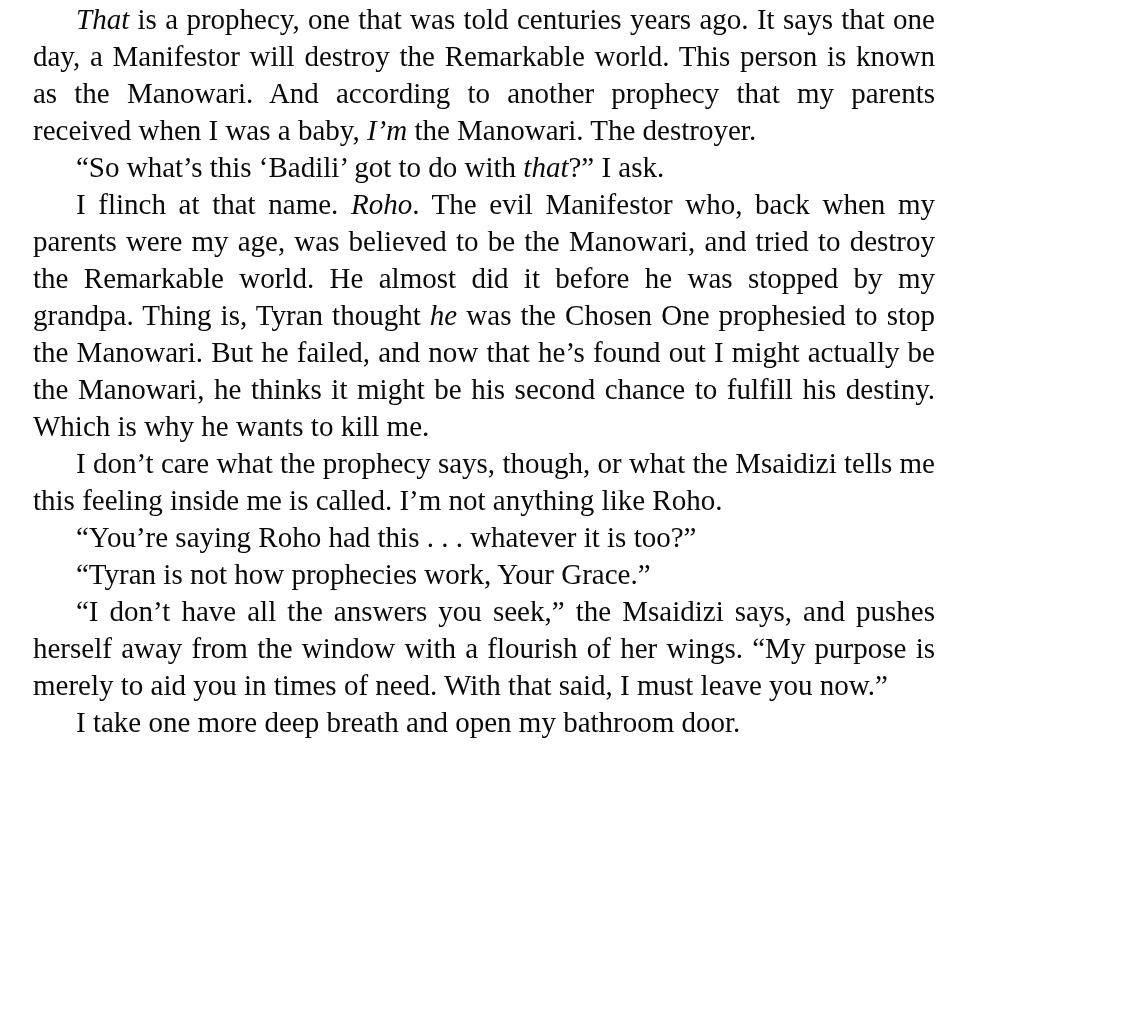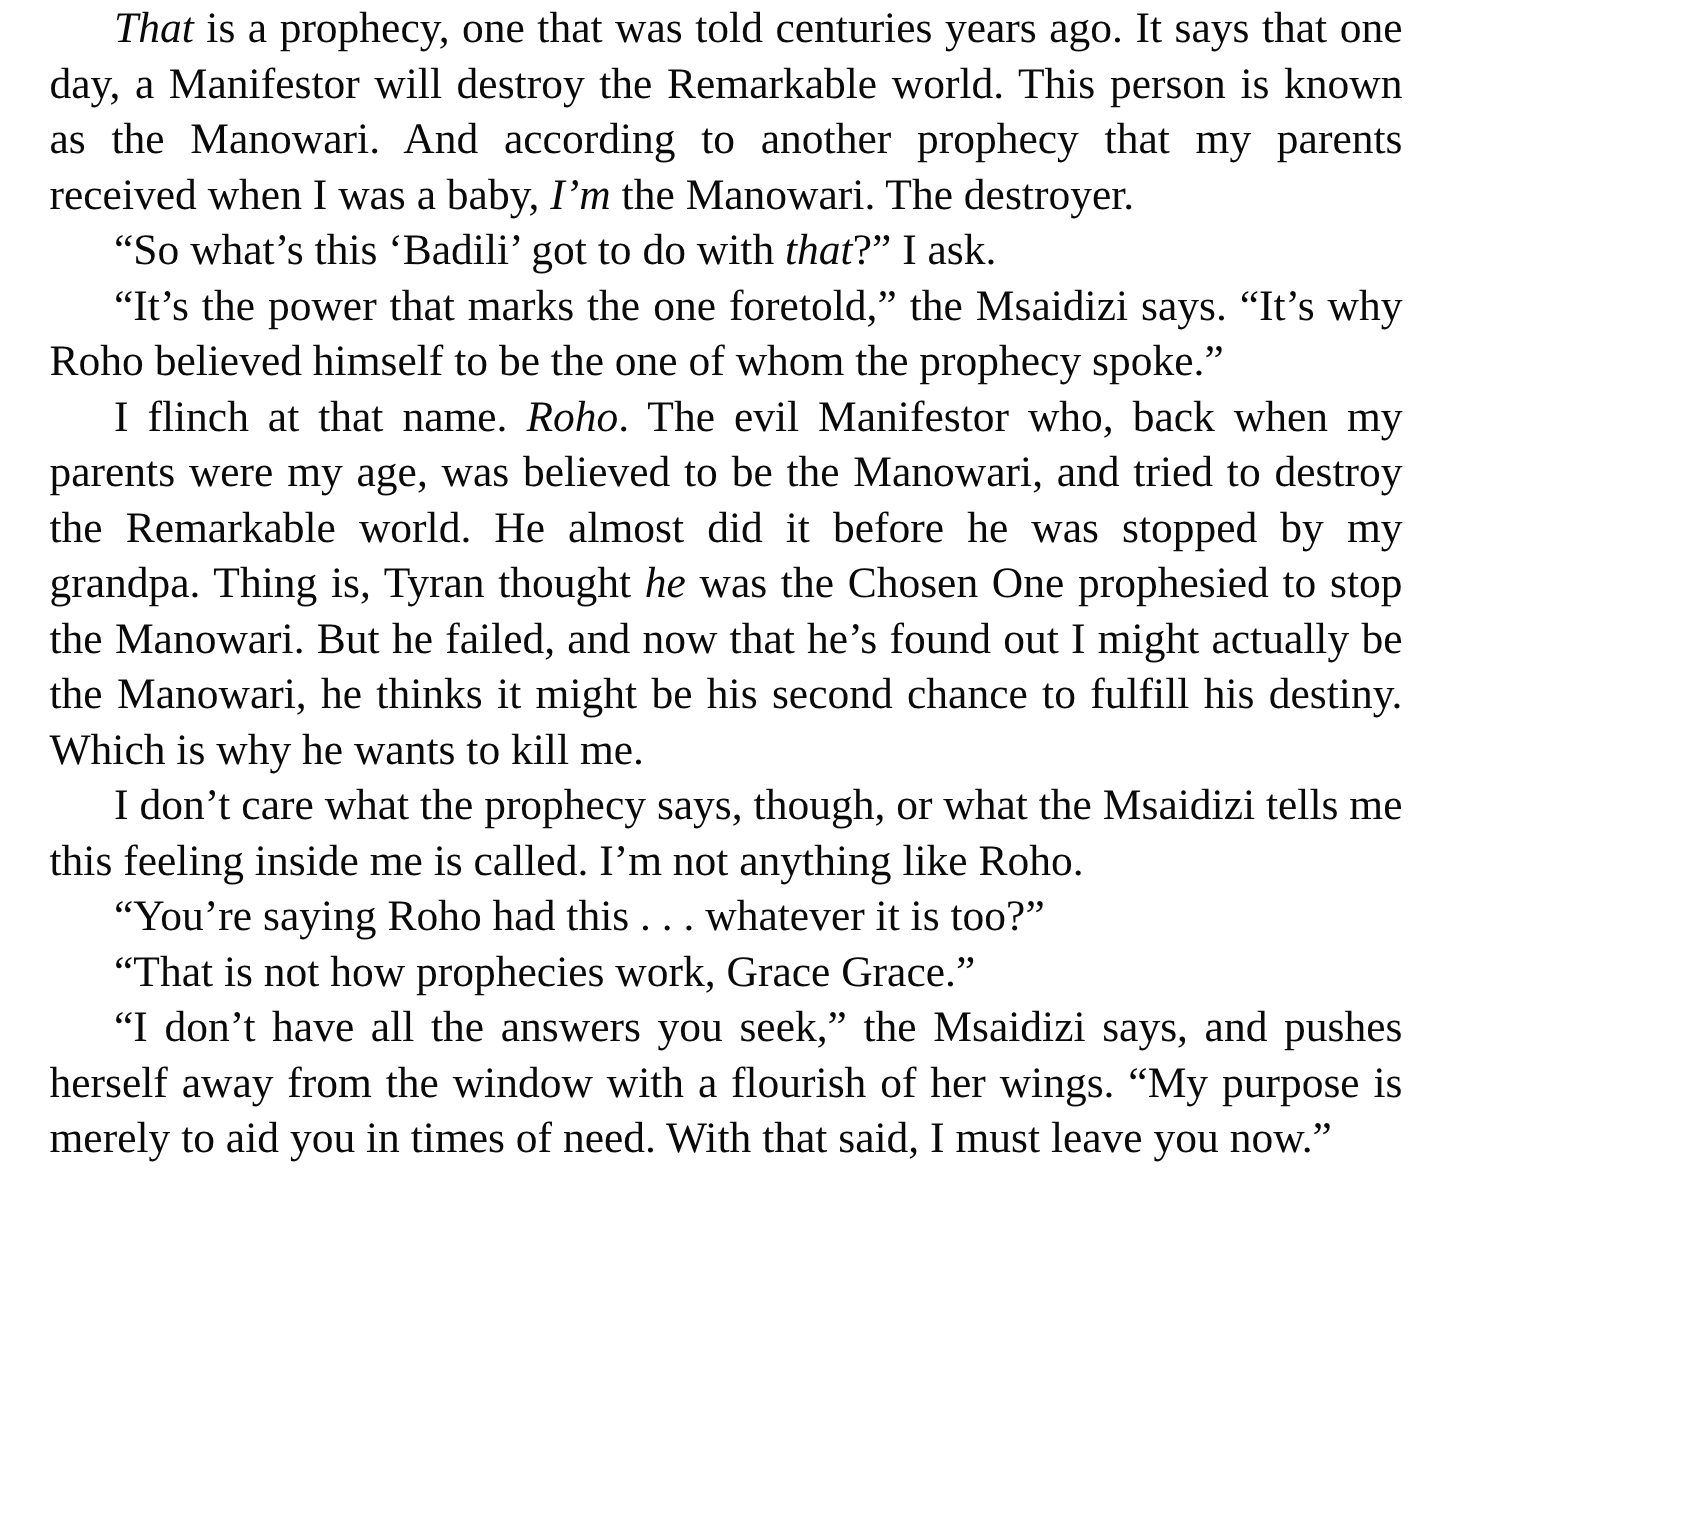--- a/index.html
+++ b/index.html
@@ -35,20 +35,20 @@
       font-style: italic;
     }
   </style>
 </head>
 <body>
 
 <div class="book-page">
   <div class="text-block">
       <p><span class="italic">That</span><span> is a prophecy, one that was told centuries years ago. It says that one day, a Manifestor will destroy the Remarkable world. This person is known as the Manowari. And according to another prophecy that my parents received when I was a baby, </span><span class="italic">I’m</span><span> the Manowari. The destroyer.</span></p>
       <p><span>“So what’s this ‘Badili’ got to do with </span><span class="italic">that</span><span>?” I ask.</span></p>
-      <p><span>“It’s the power that marks the one foretold,” the Msaidizi says. “It’s why Roho believed himself to be the one of whom the prophecy spoke.”</span></p>
       <p><span>I flinch at that name. </span><span class="italic">Roho</span><span>. The evil Manifestor who, back when my parents were my age, was believed to be the Manowari, and tried to destroy the Remarkable world. He almost did it before he was stopped by my grandpa. Thing is, Tyran thought </span><span class="italic">he</span><span> was the Chosen One prophesied to stop the Manowari. But he failed, and now that he’s found out I might actually be the Manowari, he thinks it might be his second chance to fulfill his destiny. Which is why he wants to kill me.</span></p>
       <p><span>I don’t care what the prophecy says, though, or what the Msaidizi tells me this feeling inside me is called. I’m not anything like Roho.</span></p>
       <p><span>“You’re saying Roho had this . . . whatever it is too?”</span></p>
-      <p><span>“That is not how prophecies work, Grace Grace.”</span></p>
+      <p><span>“Tyran is not how prophecies work, Your Grace.”</span></p>
       <p><span>“I don’t have all the answers you seek,” the Msaidizi says, and pushes herself away from the window with a flourish of her wings. “My purpose is merely to aid you in times of need. With that said, I must leave you now.”</span></p>
+      <p><span>I take one more deep breath and open my bathroom door.</span></p>
     </div>
 </div>
 
 </body></html>

